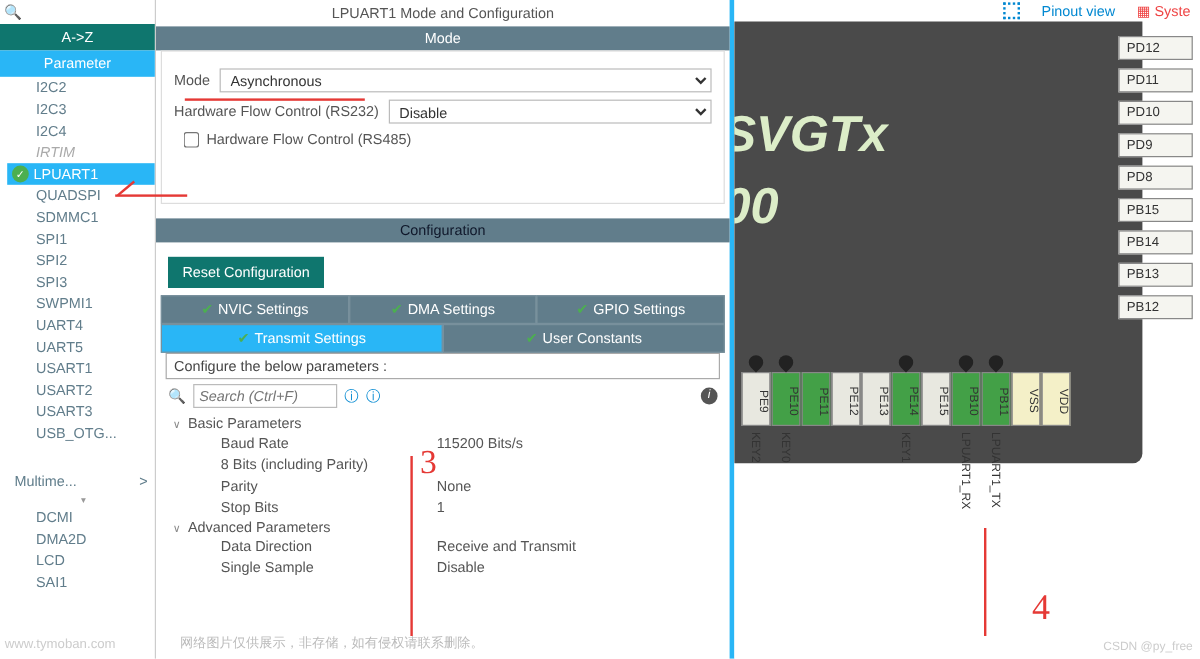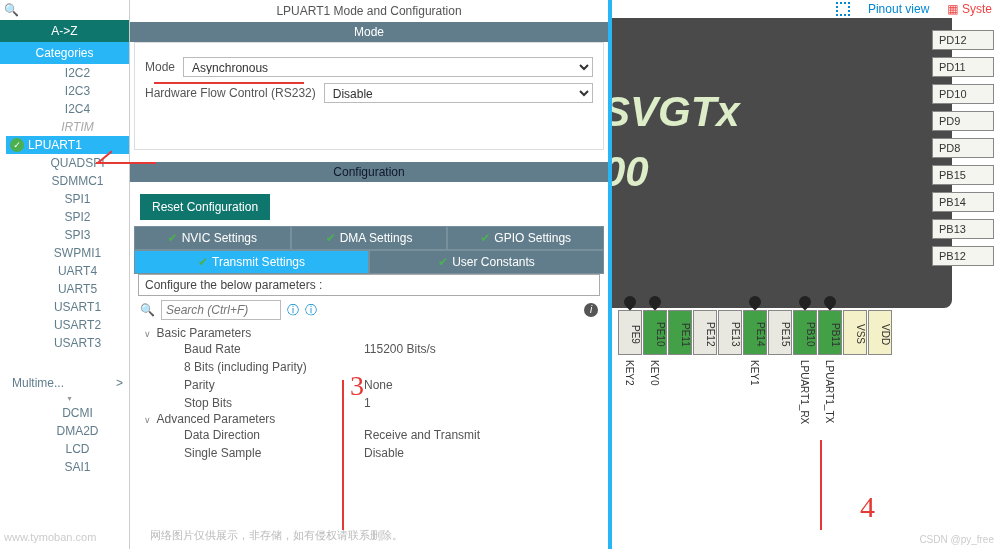--- a/index.html
+++ b/index.html
@@ -4,21 +4,21 @@
 <style>
 * { margin: 0; padding: 0; box-sizing: border-box; font-family: Arial, sans-serif; font-size: 12px; }
 body { width: 1000px; height: 549px; overflow: hidden; background: #fff; position: relative; }
 .main { display: flex; height: 549px; }
 .left-panel { width: 130px; border-right: 1px solid #ccc; display: flex; flex-direction: column; }
 .search-bar { height: 20px; padding: 2px 4px; display: flex; align-items: center; }
 .search-bar .mag { color: #0288d1; margin-right: 4px; }
 .search-bar input { border: none; width: 100%; font-size: 11px; outline: none; }
 .tab-az { background: #0f766e; color: #fff; text-align: center; padding: 4px 0; font-size: 12px; }
 .tab-cat { background: #29b6f6; color: #fff; text-align: center; padding: 4px 0; font-size: 12px; }
-.periph-list { flex: 1; overflow-y: auto; padding-left: 6px; text-align: center; }
+.periph-list { flex: 1; overflow-y: auto; padding-left: 6px; }
 .periph-item { padding: 2px 4px 2px 24px; color: #617d8b; font-size: 12px; }
 .periph-item.disabled { color: #aaa; font-style: italic; }
 .periph-item.selected { background: #29b6f6; color: #fff; display: flex; align-items: center; padding-left: 4px; }
 .periph-item.selected .chk { background: #4caf50; color: #fff; width: 14px; height: 14px; border-radius: 7px; font-size: 9px; display: inline-flex; align-items: center; justify-content: center; margin-right: 4px; }
 .cat-sep { height: 10px; position: relative; }
 .cat-sep::after { content: "▾"; color: #999; font-size: 8px; position: absolute; left: 50%; }
 .cat-label { color: #607d8b; padding: 4px 6px; font-size: 12px; display: flex; justify-content: space-between; }
 
 .center-panel { width: 482px; display: flex; flex-direction: column; border-right: 4px solid #29b6f6; }
 .center-title { text-align: center; padding: 4px 0; color: #555; }
@@ -46,21 +46,21 @@
 .param-section .sec-head { font-size: 12px; color: #555; }
 .param-section .sec-head .exp { color: #888; margin-right: 6px; font-size: 9px; }
 .param-row { display: flex; padding: 2px 0 2px 40px; }
 .param-row .pname { width: 180px; color: #555; }
 .param-row .pval { color: #555; }
 .scroll-thumb { position: absolute; right: 2px; top: 360px; width: 6px; height: 70px; background: #29b6f6; border-radius: 3px; }
 
 .right-panel { flex: 1; background: #fff; position: relative; overflow: hidden; }
 .right-tabs { position: absolute; top: 2px; right: 8px; display: flex; gap: 18px; color: #0288d1; align-items: center; }
 .right-tabs .ico { width: 14px; height: 14px; display: inline-block; border: 2px dotted #0288d1; }
-.chip { position: absolute; top: 18px; left: -20px; width: 360px; height: 290px; background: #4a4a4a; border-radius: 0 0 8px 0; }
+.chip { position: absolute; top: 18px; left: -20px; width: 360px; height: 368px; background: #4a4a4a; border-radius: 0 0 8px 0; }
 .chip-text1 { position: absolute; top: 70px; left: 10px; font-size: 42px; font-weight: bold; color: #dcedc8; font-style: italic; }
 .chip-text2 { position: absolute; top: 130px; left: 10px; font-size: 42px; font-weight: bold; color: #dcedc8; font-style: italic; }
 .pin-col-right { position: absolute; right: 6px; top: 30px; width: 62px; }
 .pin-r { border: 1px solid #888; background: #f5f5f0; padding: 3px 6px; margin-bottom: 7px; font-size: 11px; color: #333; }
 .pin-row-bottom { position: absolute; top: 310px; left: 6px; display: flex; }
 .pin-b { width: 24px; height: 45px; border: 1px solid #888; background: #e8e8e0; margin-right: 1px; writing-mode: vertical-rl; text-align: center; font-size: 10px; padding-top: 4px; color: #333; position: relative; }
 .pin-b.green { background: #43a047; }
 .pin-b.yel { background: #f4f0c8; }
 .pin-label-v { position: absolute; top: 360px; writing-mode: vertical-rl; font-size: 10px; color: #333; }
 .push-pin { position: absolute; width: 12px; height: 12px; background: #222; border-radius: 50% 50% 50% 0; transform: rotate(-45deg); }
@@ -72,41 +72,42 @@
 </head>
 <body>
 
 <div class="main">
   <div class="left-panel">
     <div class="search-bar">
       <span class="mag">🔍</span>
       <input type="text" style="">
     </div>
     <div class="tab-az">A-&gt;Z</div>
-    <div class="tab-cat">Categories</div>
+    <div class="tab-cat">Parameter</div>
     <div class="periph-list">
       <div class="periph-item">I2C2</div>
       <div class="periph-item">I2C3</div>
       <div class="periph-item">I2C4</div>
       <div class="periph-item disabled">IRTIM</div>
       <div class="periph-item selected">
           <span class="chk">✓</span>
           <span>LPUART1</span>
         </div>
       <div class="periph-item">QUADSPI</div>
       <div class="periph-item">SDMMC1</div>
       <div class="periph-item">SPI1</div>
       <div class="periph-item">SPI2</div>
       <div class="periph-item">SPI3</div>
       <div class="periph-item">SWPMI1</div>
       <div class="periph-item">UART4</div>
       <div class="periph-item">UART5</div>
       <div class="periph-item">USART1</div>
       <div class="periph-item">USART2</div>
       <div class="periph-item">USART3</div>
+      <div class="periph-item">USB_OTG...</div>
       <div style="height:20px"></div>
       <div class="cat-label">
           <span>Multime...</span>
           <span>&gt;</span>
         </div>
       <div class="cat-sep"></div>
       <div class="periph-item">DCMI</div>
       <div class="periph-item">DMA2D</div>
       <div class="periph-item">LCD</div>
       <div class="periph-item">SAI1</div>
@@ -117,20 +118,24 @@
     <div class="center-title">LPUART1 Mode and Configuration</div>
     <div class="mode-header">Mode</div>
     <div class="mode-body">
       <div class="mode-row">
         <label>Mode</label>
         <select><option>Asynchronous</option></select>
       </div>
       <div class="mode-row">
         <label>Hardware Flow Control (RS232)</label>
         <select><option>Disable</option></select>
+      </div>
+      <div class="mode-row">
+        <input type="checkbox" style="">
+        <label>Hardware Flow Control (RS485)</label>
       </div>
     </div>
     <div class="config-header">Configuration</div>
     <div class="config-body">
       <button class="reset-btn">Reset Configuration</button>
       <div class="tab-row">
         <div class="tab"><span class="ok">✔</span><span>NVIC Settings</span></div>
         <div class="tab"><span class="ok">✔</span><span>DMA Settings</span></div>
         <div class="tab"><span class="ok">✔</span><span>GPIO Settings</span></div>
       </div>

